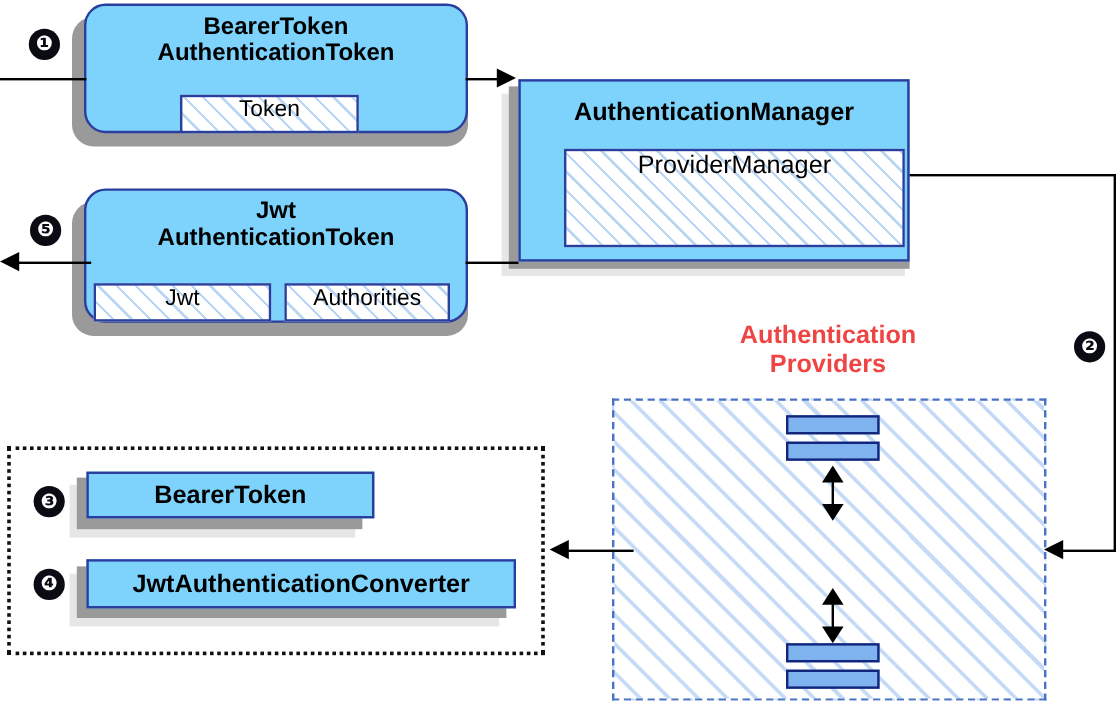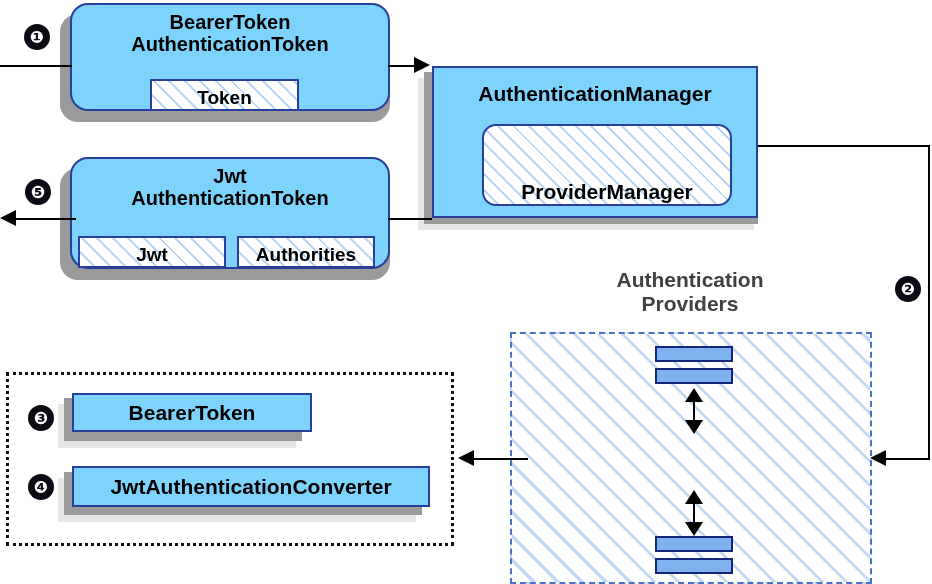--- a/index.html
+++ b/index.html
@@ -47,24 +47,24 @@
   }
   .bluebox.round { border-radius: 18px; }
 
   
   .hatchbox {
     position: absolute;
     border: 2px solid #2a3f9d;
     box-sizing: border-box;
     z-index: 4;
     display: flex;
-    align-items: flex-end;
+    align-items: flex-start;
     justify-content: center;
     color: #000000;
-    font-weight: bold;
+    font-weight: normal;
     text-align: center;
     background-color: #ffffff;
     background-image: repeating-linear-gradient(
         45deg,
         #ffffff 0px, #ffffff 9px,
         #bcd6f5 9px, #bcd6f5 11px);
   }
 
   
   .providers-zone {
@@ -144,21 +144,21 @@
     justify-content: center;
     z-index: 8;
     font-family: "DejaVu Sans", sans-serif;
     line-height: 1;
   }
 
   
   .caption {
     position: absolute;
     font-weight: bold;
-    color: #404040;
+    color: #ef4444;
     text-align: center;
     line-height: 1.15;
     z-index: 5;
   }
 
   
   .minibar {
     position: absolute;
     background: #7fb3f0;
     border: 2px solid #14267c;
@@ -211,21 +211,21 @@
     <span>Authorities</span>
   </div>
 
   <div class="bullet" style="left:25px; top:179px;">❺</div>
 
   <div class="shadow-light" style="left:418px; top:78px; width:336px; height:152px;"></div>
   <div class="shadow-dark" style="left:424px; top:72px; width:334px; height:152px;"></div>
   <div class="bluebox" style="left:432px; top:66px; width:326px; height:152px; flex-direction:column; justify-content:flex-start; padding-top:14px;">
     <div style="font-size:21px;">AuthenticationManager</div>
   </div>
-  <div class="hatchbox" style="left:482px; top:124px; width:250px; height:82px; font-size:21px;border-radius:14px;">
+  <div class="hatchbox" style="left:470px; top:124px; width:284px; height:82px; font-size:21px;">
     <span>ProviderManager</span>
   </div>
 
   <div class="caption" style="left:560px; top:268px; width:260px; font-size:21px;">
     <div>Authentication</div>
     <div>Providers</div>
   </div>
 
   <div class="bullet" style="left:895px; top:276px;">❷</div>
 

